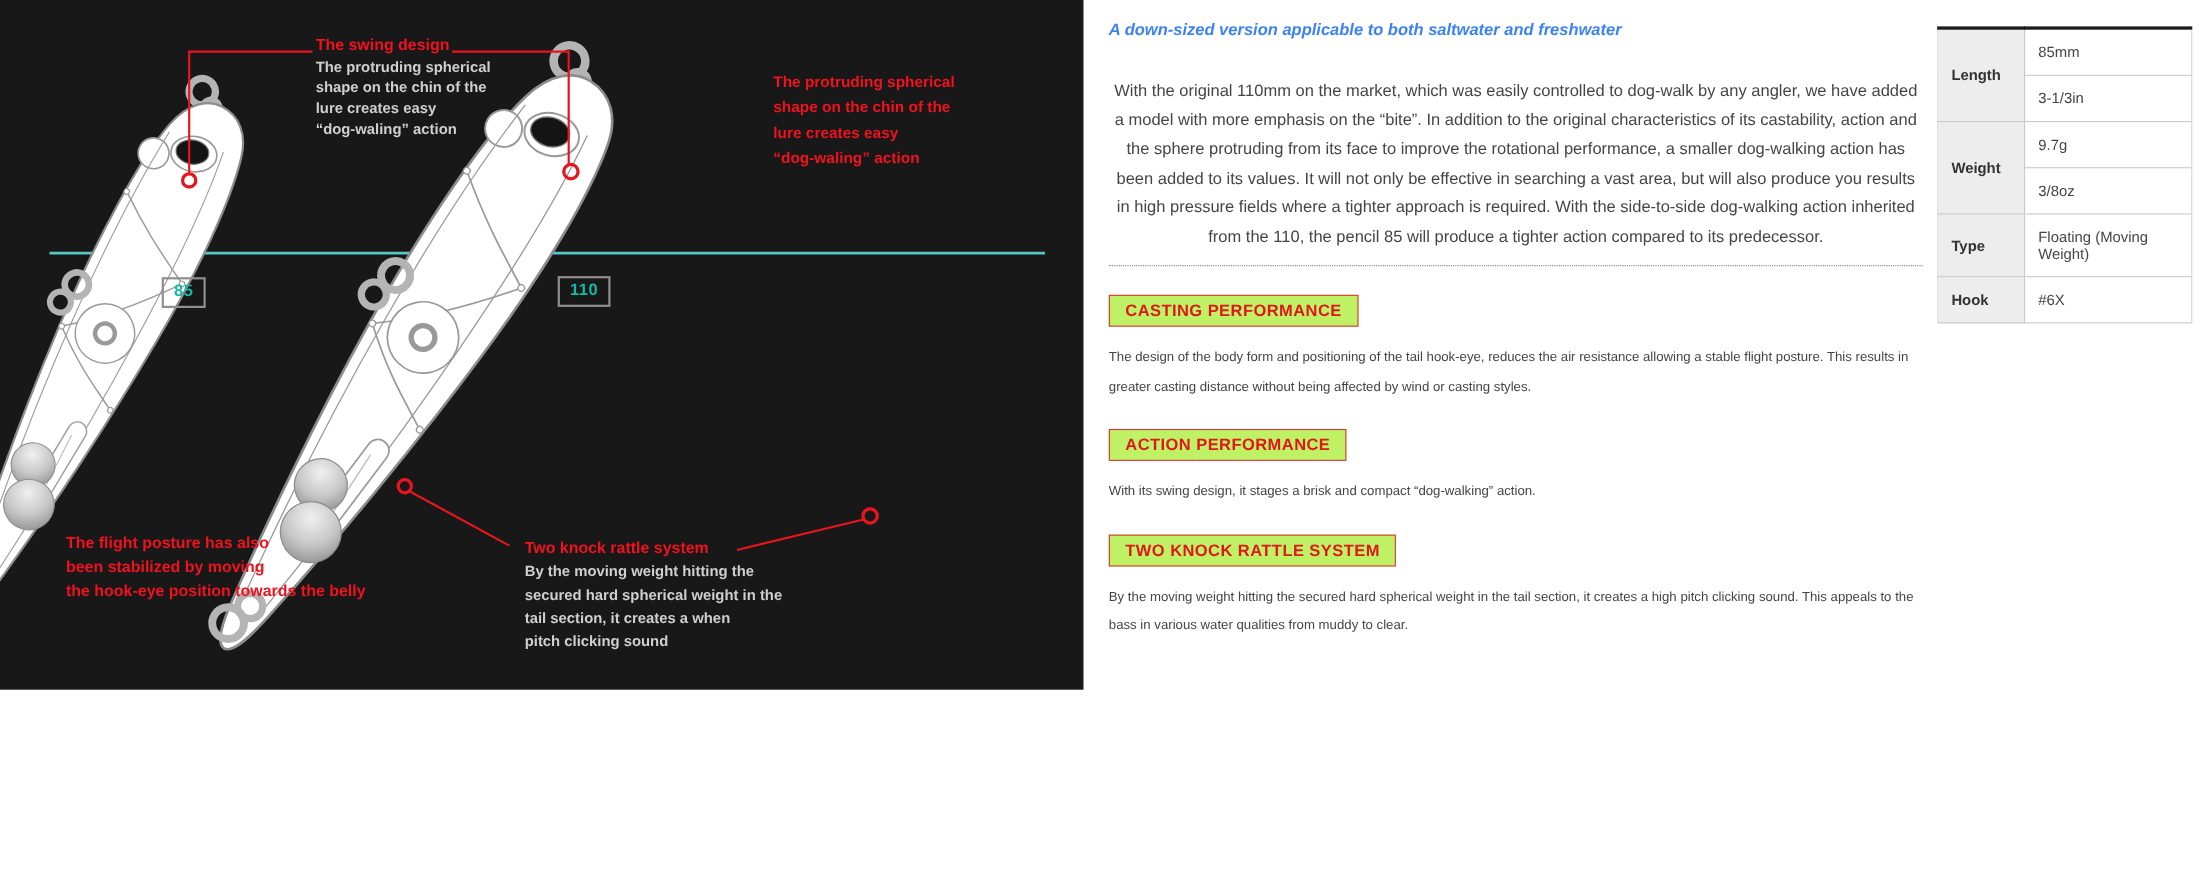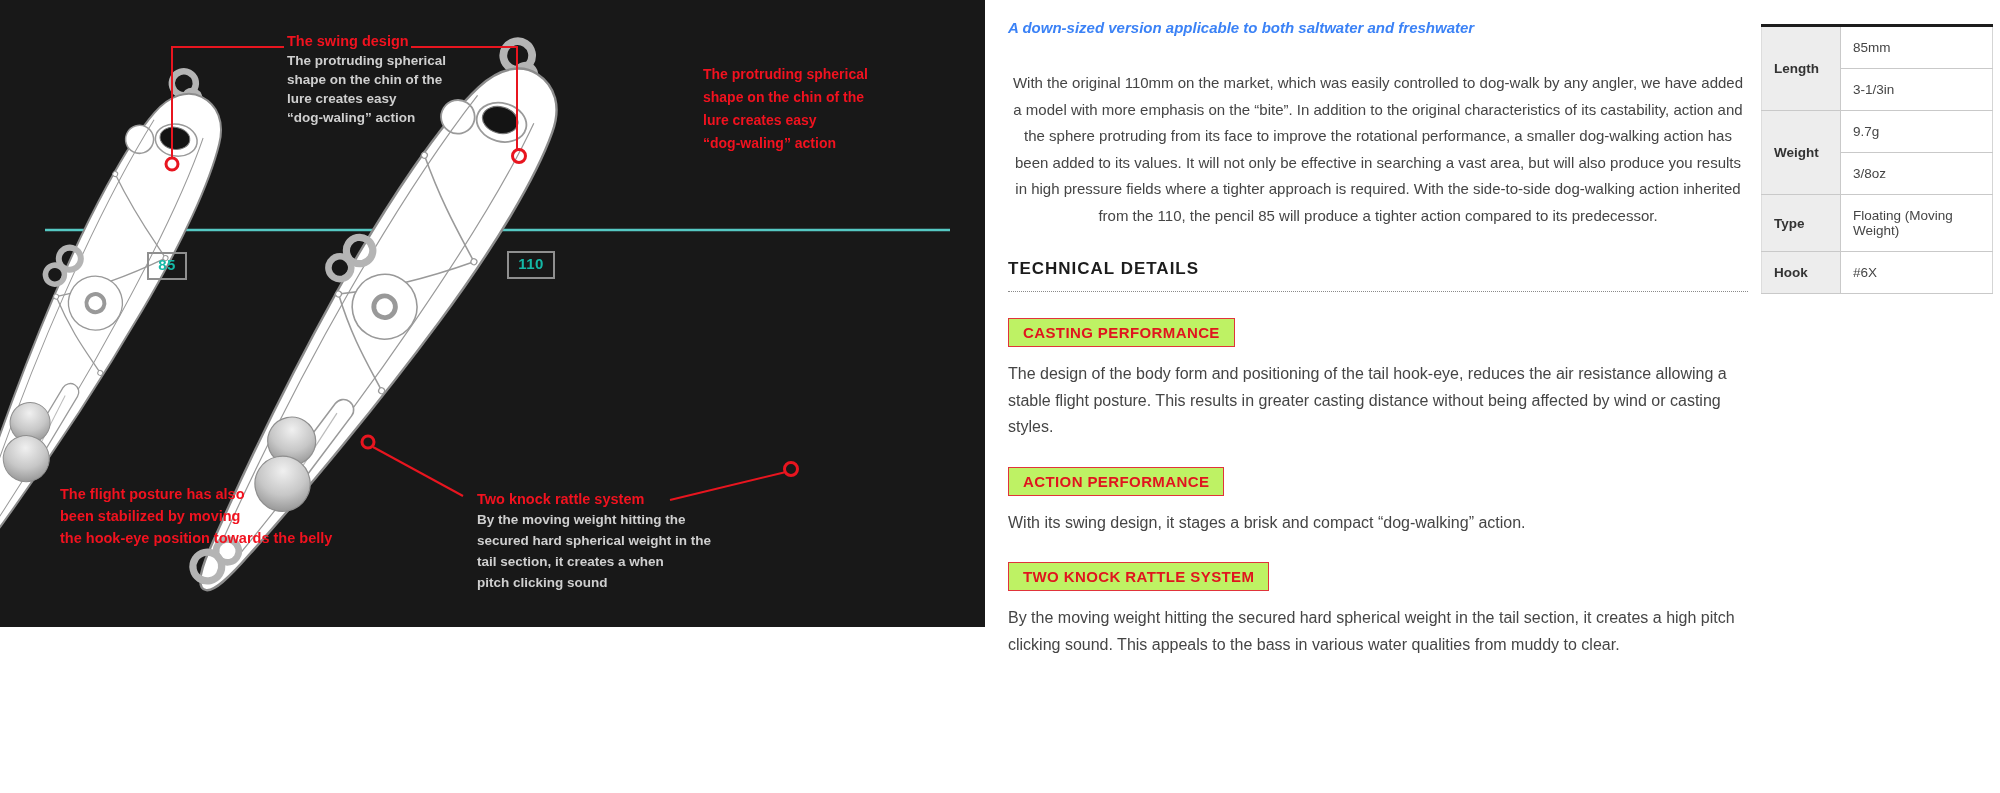--- a/index.html
+++ b/index.html
@@ -21,21 +21,21 @@
   
   .content{position:absolute;left:1008px;top:10px;width:740px;}
   .page-title{color:#3b82f6;font-size:15px;font-style:italic;font-weight:bold;
               line-height:35px;width:650px;margin:0;}
   .intro{color:#454545;font-size:15px;line-height:26.5px;margin:25px 0 0 0;text-align:center;}
   .tech-heading{color:#1c1c1c;font-size:17px;font-weight:bold;letter-spacing:1px;margin:30px 0 0 0;}
   .dotted-rule{border:0;border-top:1px dotted #8a8a8a;margin:12px 0 0 0;width:740px;}
   .tech-section{margin-top:26px;}
   .tag{display:inline-block;border:1px solid #e0343a;color:#e0151e;font-weight:bold;
        font-size:15px;letter-spacing:.4px;padding:5px 14px;background:#bef264;}
-  .section-text{color:#454545;font-size:16px;line-height:26.5px;margin:14px 0 0 0;}
+  .section-text{color:#454545;font-size:12px;line-height:26.5px;margin:14px 0 0 0;}
 
   
   .spec{position:absolute;left:1761px;top:24px;width:232px;border-collapse:collapse;
         border-top:3px solid #1c1c1c;border-left:1px solid #ddd;border-right:1px solid #d5d5d5;}
   .spec td{font-size:13.5px;border-bottom:1px solid #c9c9c9;vertical-align:middle;}
   .spec td.lbl{background:#ededed;color:#333;font-weight:bold;width:60px;padding:10px 6px 10px 12px;}
   .spec td.val{background:#fff;color:#454545;border-left:1px solid #c9c9c9;padding:13px 12px;}
 </style>
 </head>
 <body>
@@ -144,21 +144,20 @@
       <div class="t-white">secured hard spherical weight in the</div>
       <div class="t-white">tail section, it creates a when</div>
       <div class="t-white">pitch clicking sound</div>
     </div>
   </div>
 
   <div class="content">
     <h1 class="page-title">A down-sized version applicable to both saltwater and freshwater</h1>
     <p class="intro">With the original 110mm on the market, which was easily controlled to dog-walk by any angler, we have added a model with more emphasis on the “bite”. In addition to the original characteristics of its castability, action and the sphere protruding from its face to improve the rotational performance, a smaller dog-walking action has been added to its values. It will not only be effective in searching a vast area, but will also produce you results in high pressure fields where a tighter approach is required. With the side-to-side dog-walking action inherited from the 110, the pencil 85 will produce a tighter action compared to its predecessor.</p>
 
-    <h2 class="tech-heading">TECHNICAL DETAILS</h2>
     <hr class="dotted-rule">
 
     <div class="tech-section">
       <span class="tag">CASTING PERFORMANCE</span>
       <p class="section-text">The design of the body form and positioning of the tail hook-eye, reduces the air resistance allowing a stable flight posture. This results in greater casting distance without being affected by wind or casting styles.</p>
     </div>
 
     <div class="tech-section">
       <span class="tag">ACTION PERFORMANCE</span>
       <p class="section-text">With its swing design, it stages a brisk and compact “dog-walking” action.</p>

